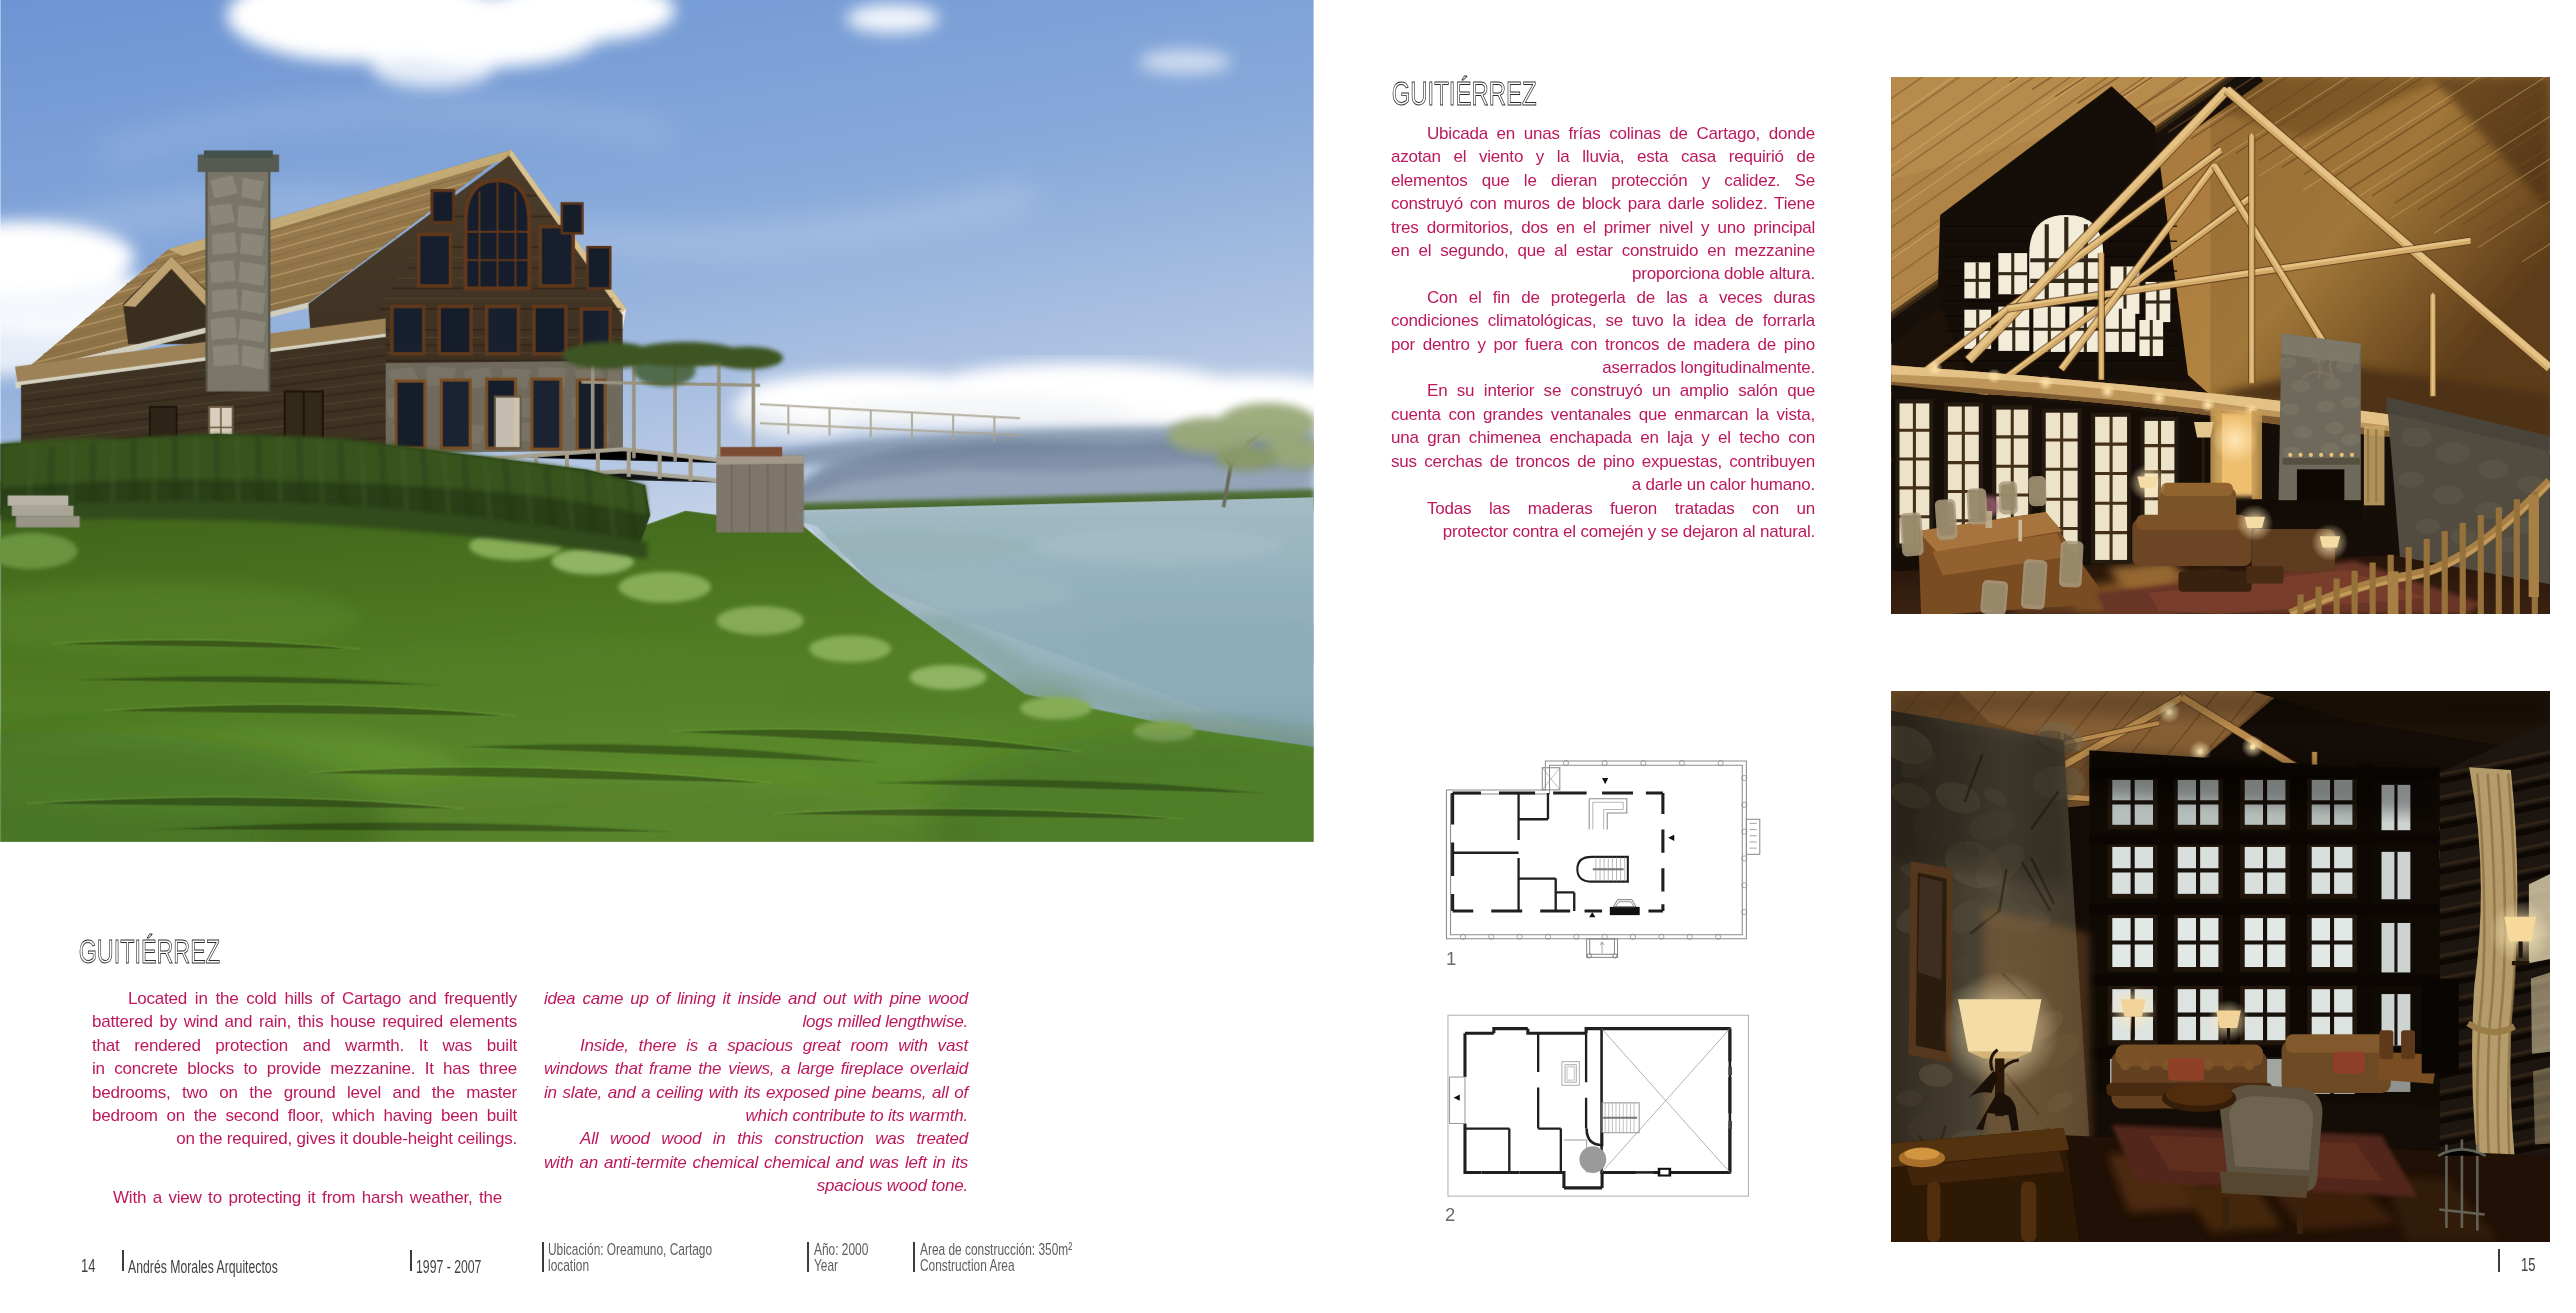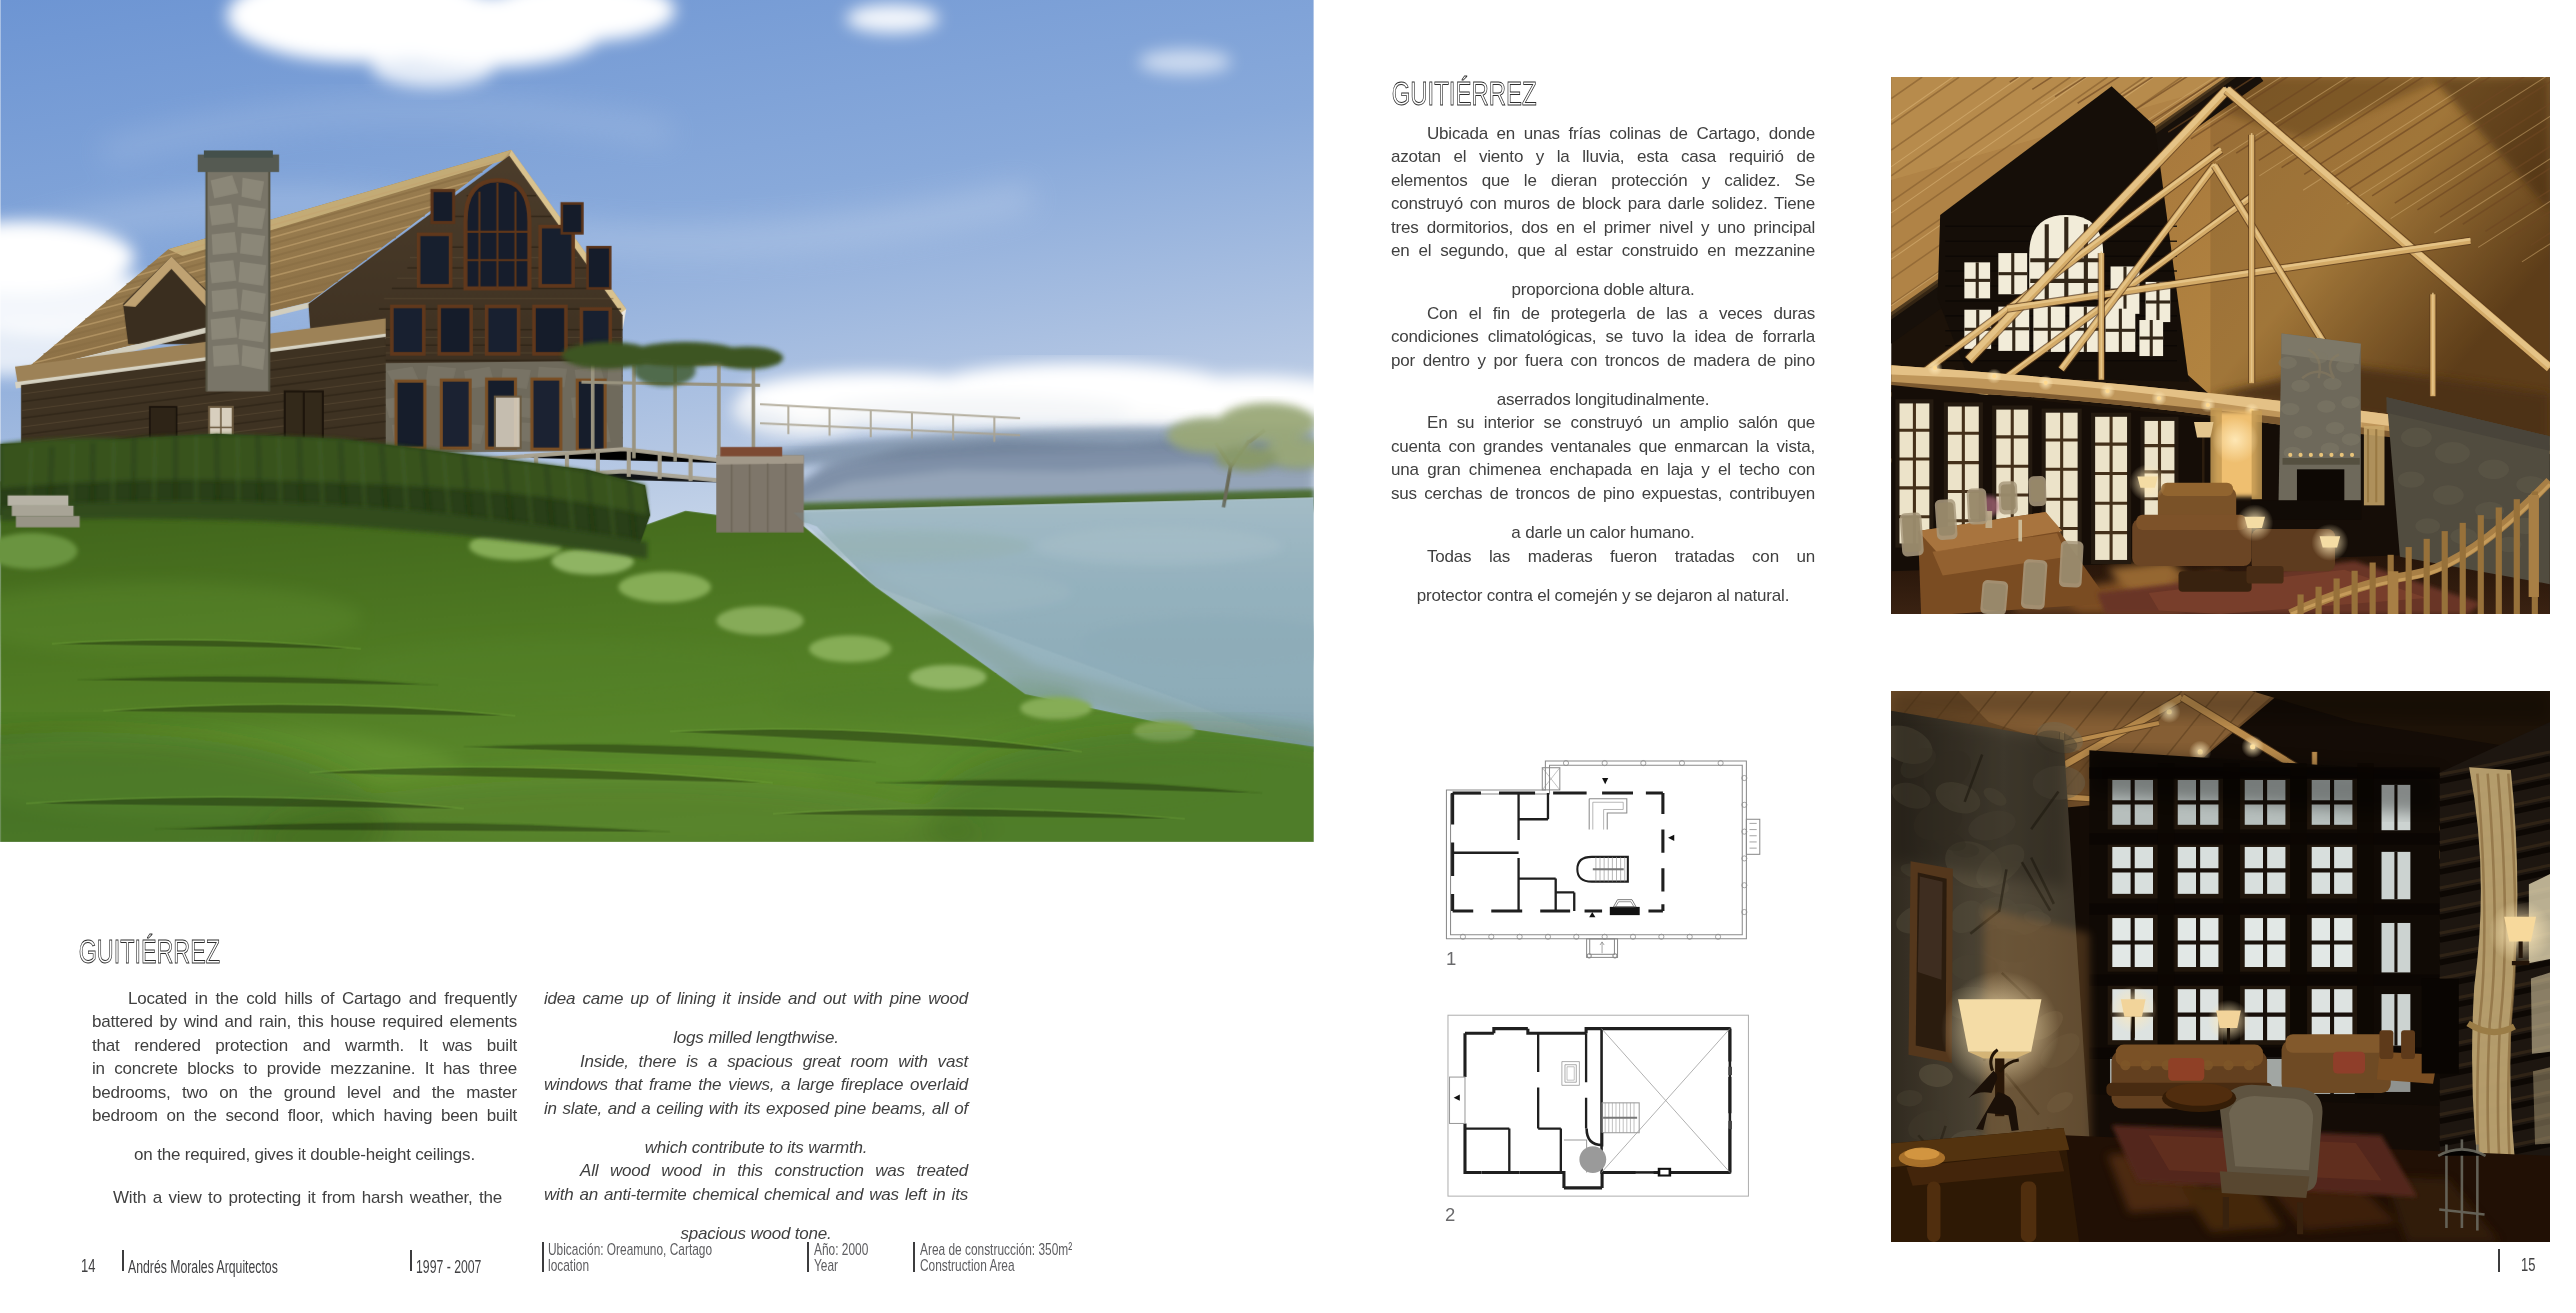--- a/index.html
+++ b/index.html
@@ -1,21 +1,21 @@
 <!DOCTYPE html>
 <html style="font-size:8.2px"><head>
 <meta charset="utf-8">
 <style>
   html,body{margin:0;padding:0;}
   body{width:2628px;height:1314px;position:relative;background:#ffffff;
        font-family:"Liberation Sans", sans-serif;overflow:hidden;}
   .abs{position:absolute;}
-  .body-col{font-size:17px;letter-spacing:-0.2px;color:#404040;line-height:23.4px;}
+  .body-col{font-size:17px;letter-spacing:-0.2px;color:#be185d;line-height:23.4px;}
   .body-col .j{text-align:justify;text-align-last:justify;}
-  .body-col .l{text-align:center;margin-top:16px;}
+  .body-col .l{text-align:right;}
   .body-col .ind{text-indent:36px;}
   .ft{font-size:17.5px;color:#55555a;transform:scaleX(0.70);transform-origin:0 0;white-space:nowrap;}
   .ft2{font-size:17px;color:#5d5d60;transform:scaleX(0.70);transform-origin:0 0;white-space:nowrap;line-height:16px;}
   .bar{background:#3c3c3e;width:2.1px;}
 </style>
 </head>
 <body>
 
 <div class="abs" style="left:0;top:0;width:1314px;height:842px;" id="photoL">
 <svg width="1314" height="842" viewBox="0 0 2550 1635" xmlns="http://www.w3.org/2000/svg">

